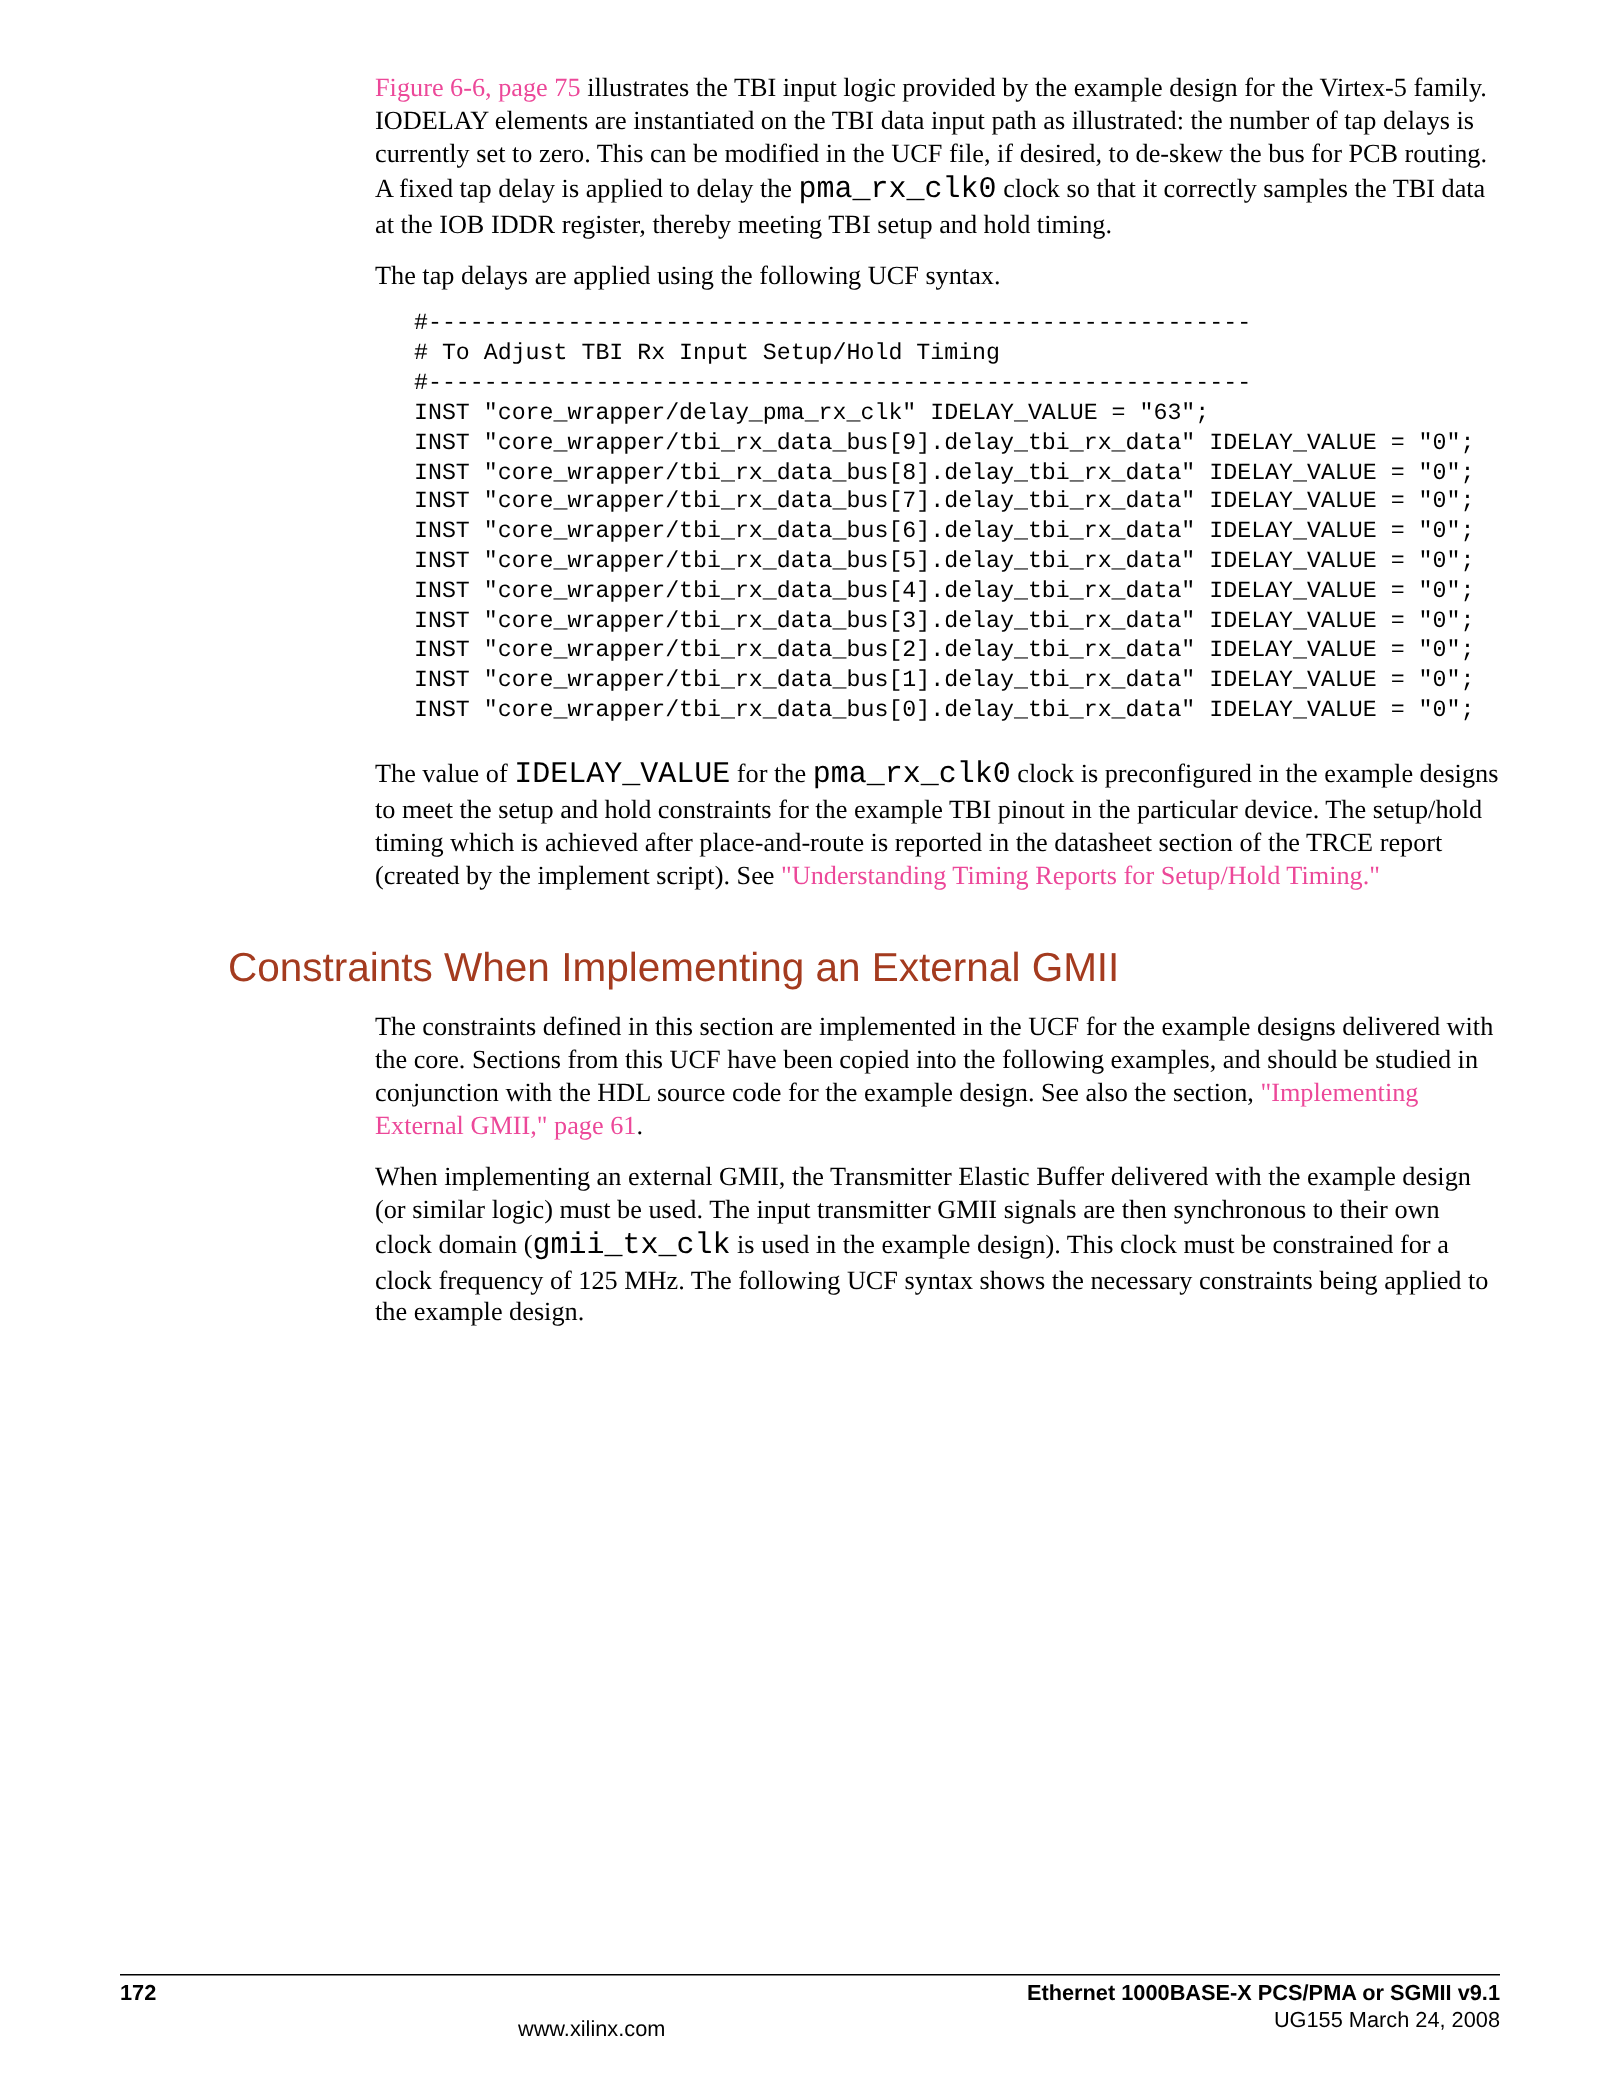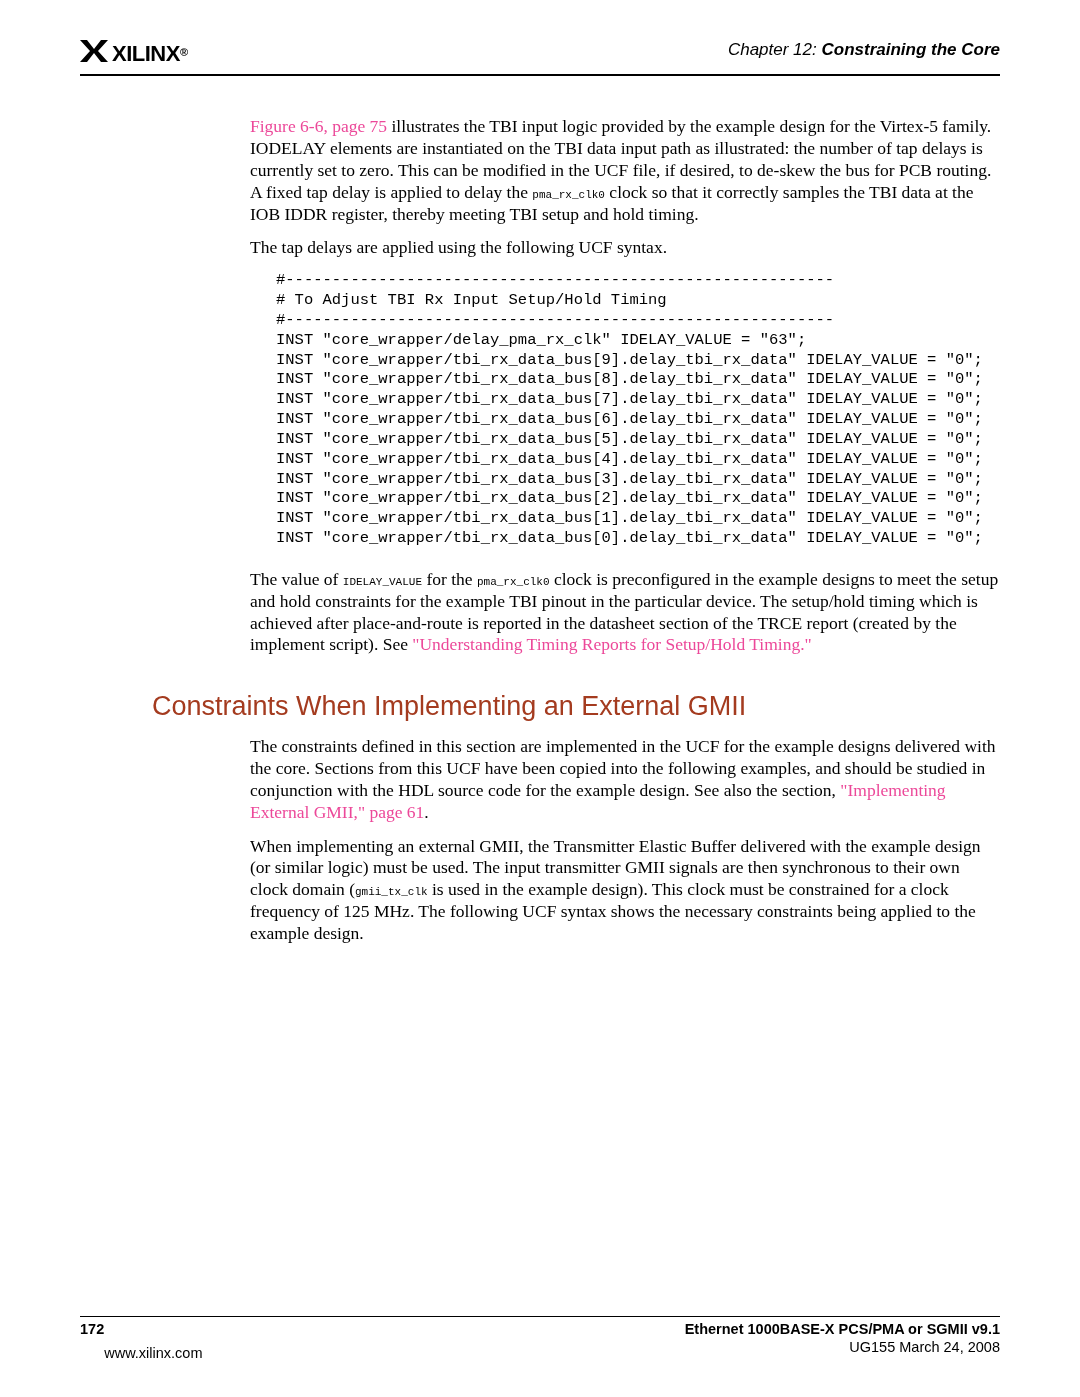--- a/index.html
+++ b/index.html
@@ -52,21 +52,21 @@
     line-height: 1.25;
   }
   h4.sub {
     font-family: Arial, Helvetica, sans-serif;
     font-weight: normal;
     font-size: 19px;
     margin: 18px 0 8px 0;
   }
   p { margin: 8px 0 12px 0; }
   a.link { color: #ec4899; text-decoration: none; }
-  .mono { font-family: "Courier New", Courier, monospace; font-size: 11px; }
+  .mono { font-family: "Courier New", Courier, monospace; font-size: 20px; }
   pre.code {
     font-family: "Courier New", Courier, monospace;
     font-size: 15.5px;
     line-height: 1.28;
     white-space: pre-wrap;
     word-wrap: break-word;
     margin: 6px 0 20px 26px;
   }
   h2.section {
     font-family: Arial, Helvetica, sans-serif;
@@ -86,45 +86,30 @@
     left: 80px; right: 80px; bottom: 36px;
     border-top: 1.5px solid #000;
     padding-top: 4px;
     font-family: Arial, Helvetica, sans-serif;
     font-size: 14.5px;
     display: flex;
     justify-content: space-between;
     align-items: flex-start;
   }
   .footer .pnum { font-weight: bold; }
-  .footer .center { flex: 1; text-align: left; margin-top: 24px; }
+  .footer .center { flex: 1; text-align: center; margin-top: 24px; }
   .footer .right { text-align: right; }
   .footer .right .doc { font-weight: bold; }
   .footer .right .date { font-weight: normal; display:block; margin-top:2px;}
 </style>
 </head>
 <body>
 
 <div class="page">
 
-  <div class="header">
-    <div class="logo">
-      <span class="x-mark">
-        <svg width="28" height="22" viewBox="0 0 28 22">
-          <path d="M0 0 L7 0 L14 9 L21 0 L28 0 L18 11 L28 22 L21 22 L14 13 L7 22 L0 22 L10 11 Z" fill="#000"></path>
-        </svg>
-      </span>
-      <span>XILINX</span>
-        <sup>®</sup>
-    </div>
-    <div class="chapter-line">
-      <span class="chap-num">Chapter 12:</span>
-      <span class="chap-title">Constraining the Core</span>
-    </div>
-  </div>
 
   <div class="content">
 
 
     <p>
       <a class="link">Figure 6-6, page 75</a><span> illustrates the TBI input logic provided by the example design for the Virtex-5 family. IODELAY elements are instantiated on the TBI data input path as illustrated: the number of tap delays is currently set to zero. This can be modified in the UCF file, if desired, to de-skew the bus for PCB routing. A fixed tap delay is applied to delay the </span><span class="mono">pma_rx_clk0</span><span> clock so that it correctly samples the TBI data at the IOB IDDR register, thereby meeting TBI setup and hold timing.</span>
     </p>
 
     <p>The tap delays are applied using the following UCF syntax.</p>
 

